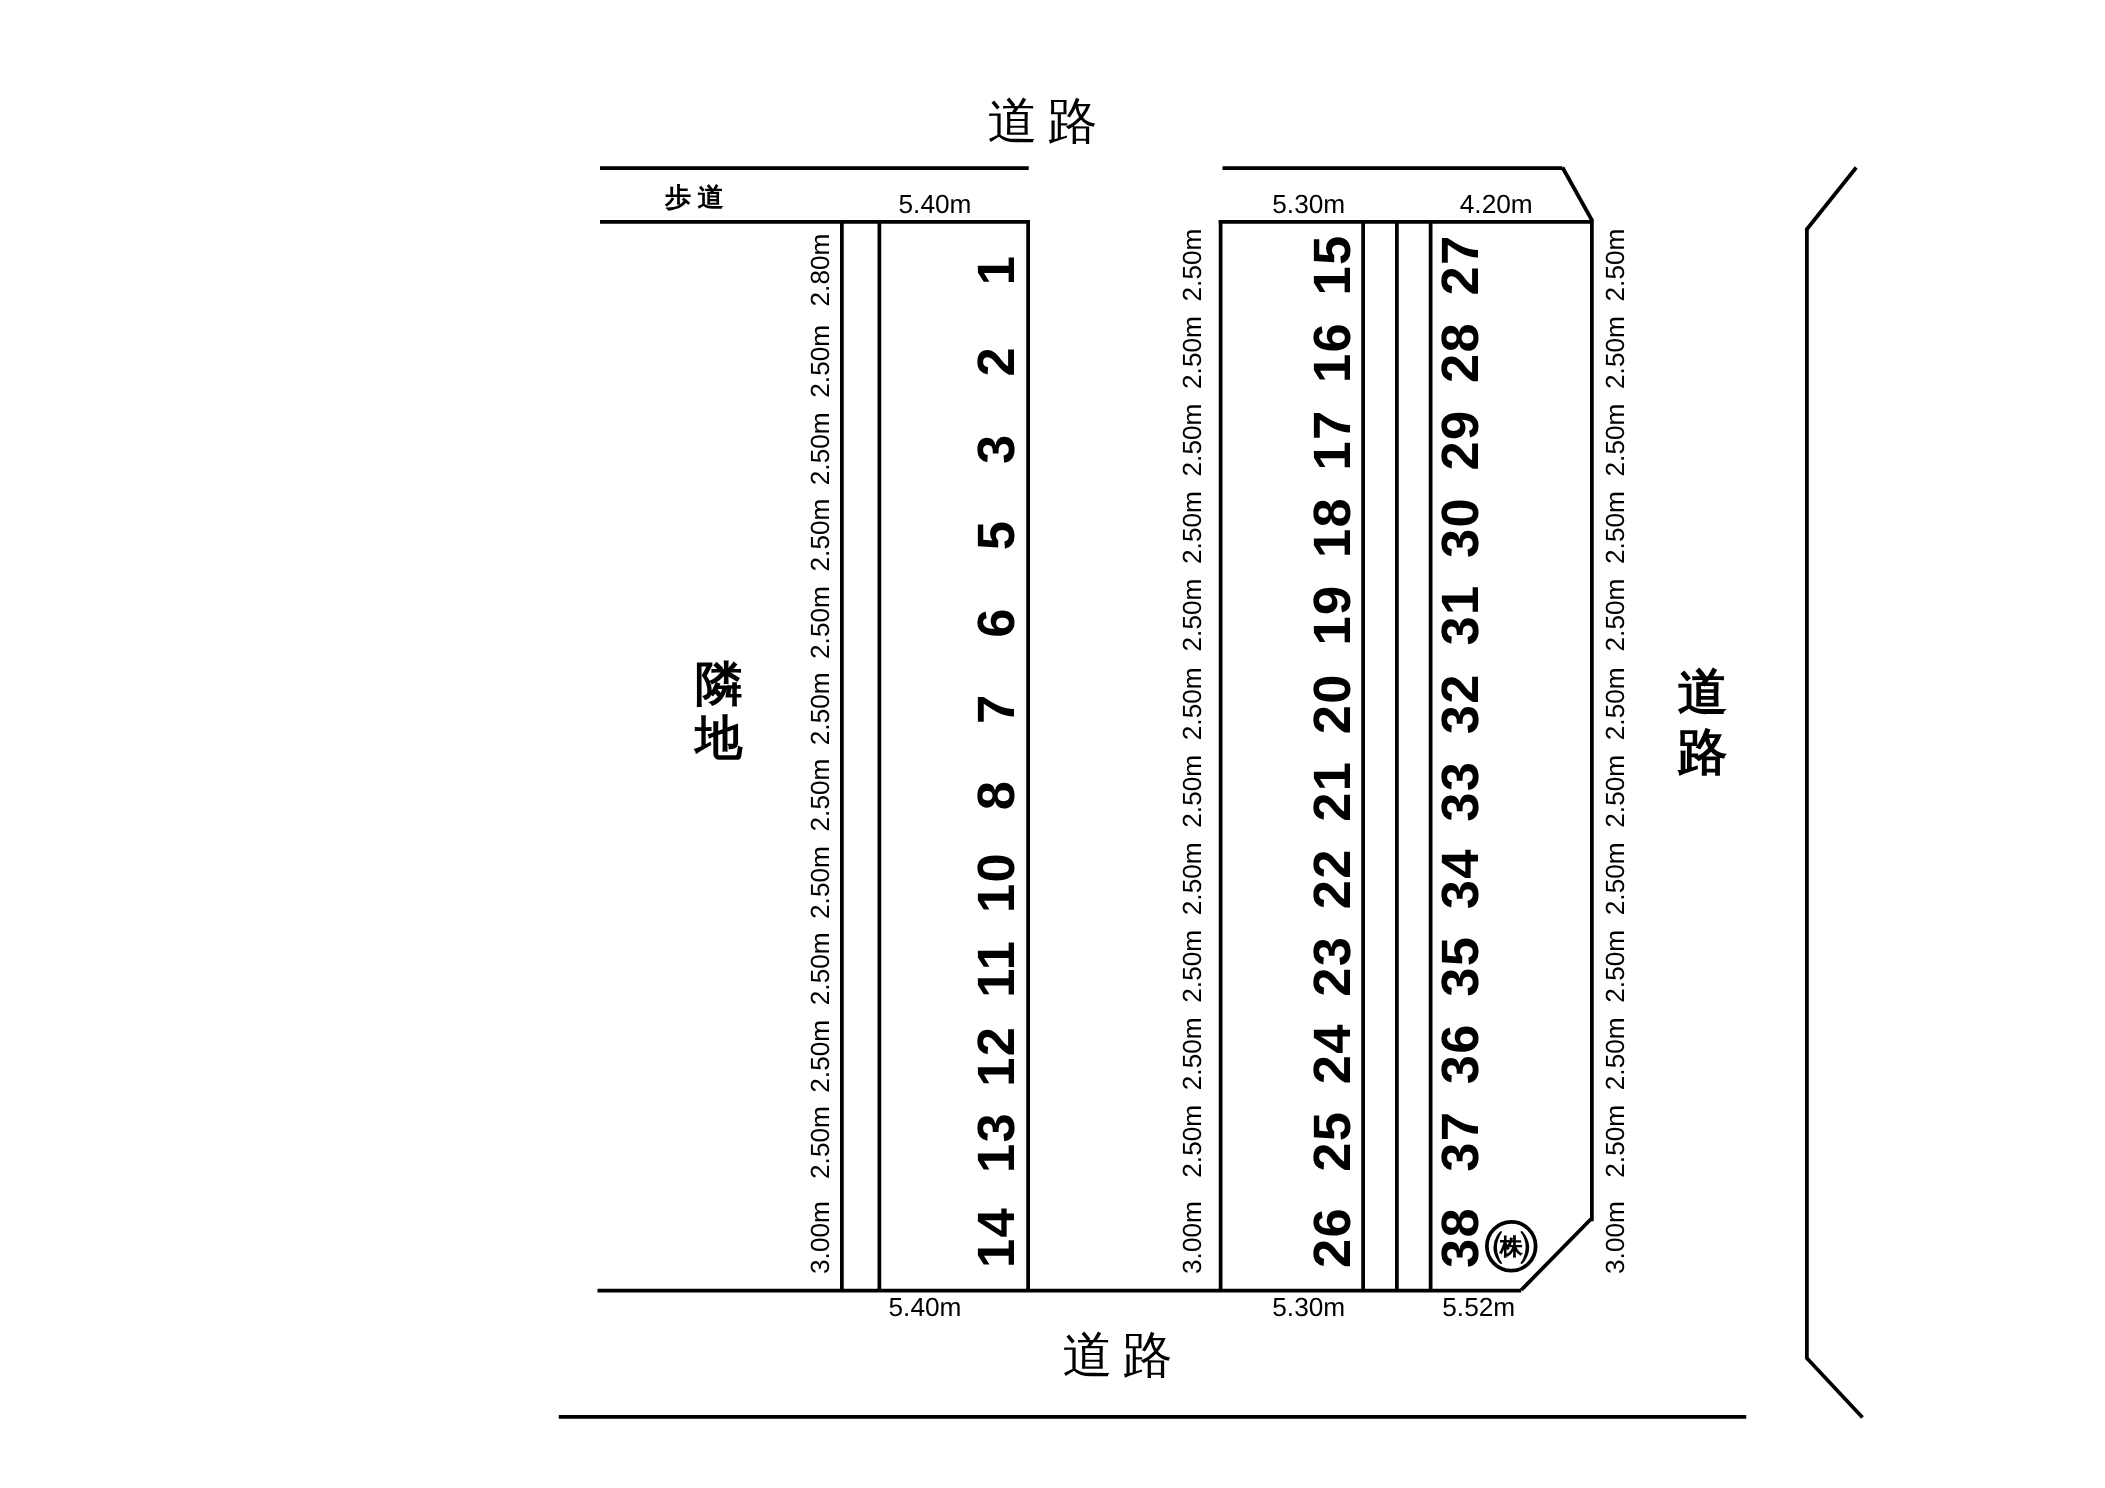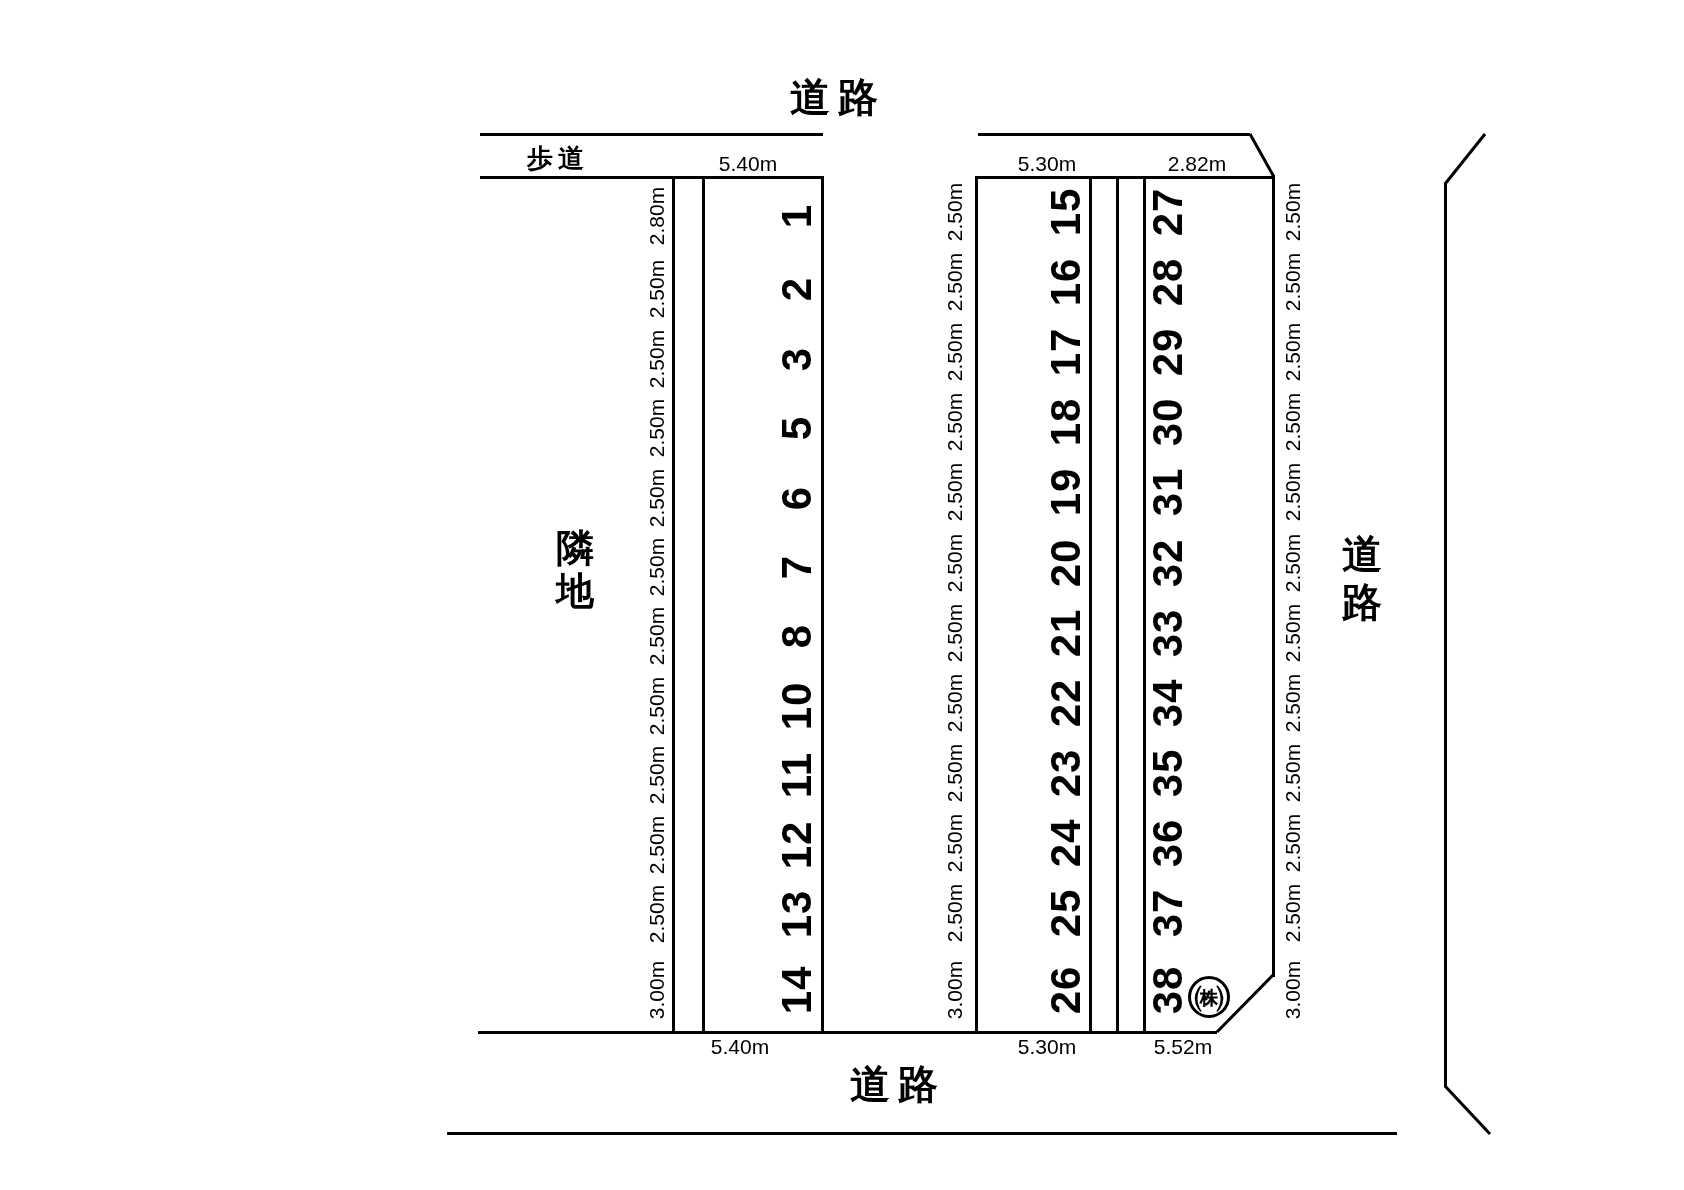--- a/index.html
+++ b/index.html
@@ -3,43 +3,43 @@
 <meta charset="utf-8">
 <style>
   html,body{margin:0;padding:0;background:#fff;}
   #stage{position:relative;width:1684px;height:1190px;background:#fff;overflow:hidden;
          font-family:"Liberation Sans","DejaVu Sans",sans-serif;color:#000;}
   .ln{position:absolute;background:#000;}
   .lbl{position:absolute;transform:translate(-50%,-50%);white-space:nowrap;}
   .rot{position:absolute;transform:translate(-50%,-50%) rotate(-90deg);white-space:nowrap;}
   .dim{font-size:21px;font-weight:400;}
   .plot-no{font-size:42px;font-weight:700;letter-spacing:1px;}
-  .big-road{font-size:40px;font-weight:700;letter-spacing:8px;}
+  .big-road{font-size:40px;font-weight:400;letter-spacing:8px;}
   .v-label{position:absolute;transform:translate(-50%,-50%);text-align:center;font-weight:700;}
   #title{position:absolute;left:128px;top:40px;font-size:52px;font-weight:700;letter-spacing:1px;}
   #seal{position:absolute;left:1188px;top:976px;width:36px;height:36px;border:3px solid #000;
         border-radius:50%;display:flex;align-items:center;justify-content:center;
         font-size:30px;font-weight:700;line-height:1;}
   svg{position:absolute;left:0;top:0;}
 </style>
 </head>
 <body>
 
 <div id="stage">
 
 
   <div class="lbl big-road" style="left:838px;top:97px;">道路</div>
   <div class="lbl big-road" style="left:898px;top:1084px;">道路</div>
-  <div class="lbl" style="left:558px;top:158px;font-size:26px;font-weight:700;letter-spacing:5px;">歩道</div>
+  <div class="lbl" style="left:558px;top:158px;font-size:21px;font-weight:700;letter-spacing:5px;">歩道</div>
   <div class="v-label" style="left:575px;top:570px;font-size:38px;line-height:43px;width:40px;">隣<br>地</div>
   <div class="v-label" style="left:1362px;top:578px;font-size:40px;line-height:48px;width:42px;">道<br>路</div>
 
   <div class="lbl dim" style="left:748px;top:164px;">5.40m</div>
   <div class="lbl dim" style="left:1047px;top:164px;">5.30m</div>
-  <div class="lbl dim" style="left:1197px;top:164px;">2.82m</div>
+  <div class="lbl dim" style="left:1197px;top:164px;">4.20m</div>
 
   <div class="lbl dim" style="left:740px;top:1047px;">5.40m</div>
   <div class="lbl dim" style="left:1047px;top:1047px;">5.30m</div>
   <div class="lbl dim" style="left:1183px;top:1047px;">5.52m</div>
 
   <div class="ln" style="left:480px;top:133px;width:343px;height:3px;"></div>
   <div class="ln" style="left:978px;top:133px;width:272px;height:3px;"></div>
   <div class="ln" style="left:480px;top:176px;width:343px;height:3px;"></div>
   <div class="ln" style="left:478px;top:1031px;width:739px;height:3px;"></div>
   <div class="ln" style="left:447px;top:1132px;width:950px;height:3px;"></div>

